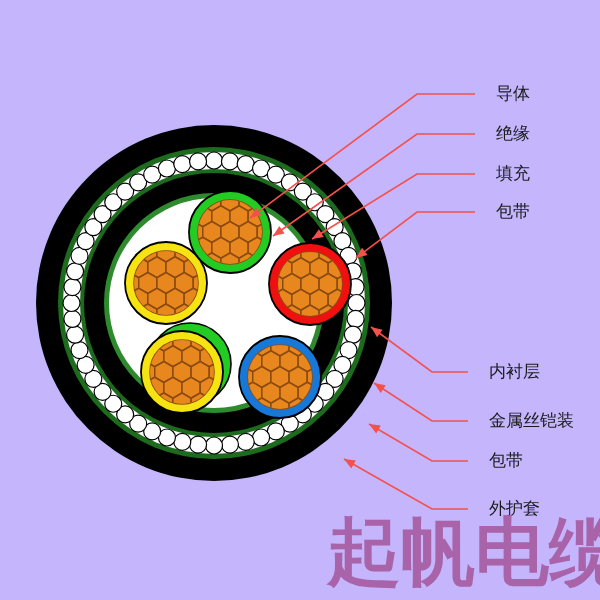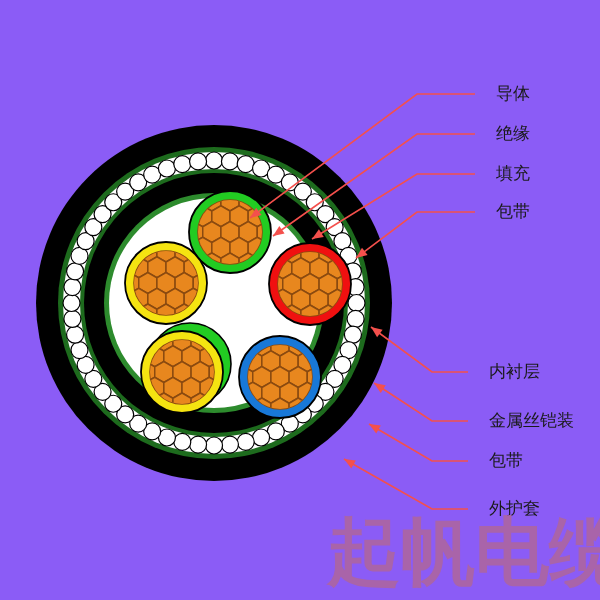--- a/index.html
+++ b/index.html
@@ -4,21 +4,21 @@
 <style>
   html, body {
     margin: 0;
     padding: 0;
     background: #ffffff;
   }
   #page {
     position: relative;
     width: 600px;
     height: 600px;
-    background: #8b5cf6;
+    background: #c4b5fd;
     font-family: "DejaVu Sans", "Liberation Sans", sans-serif;
     overflow: hidden;
   }
   #diagram {
     position: absolute;
     left: 0;
     top: 0;
     width: 600px;
     height: 600px;
   }

